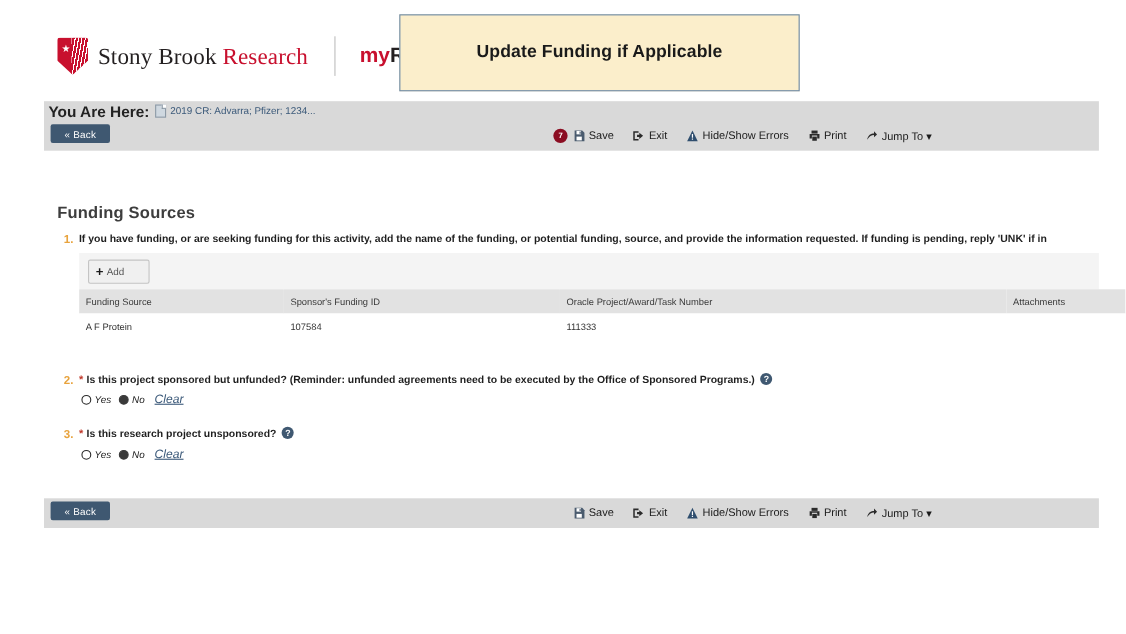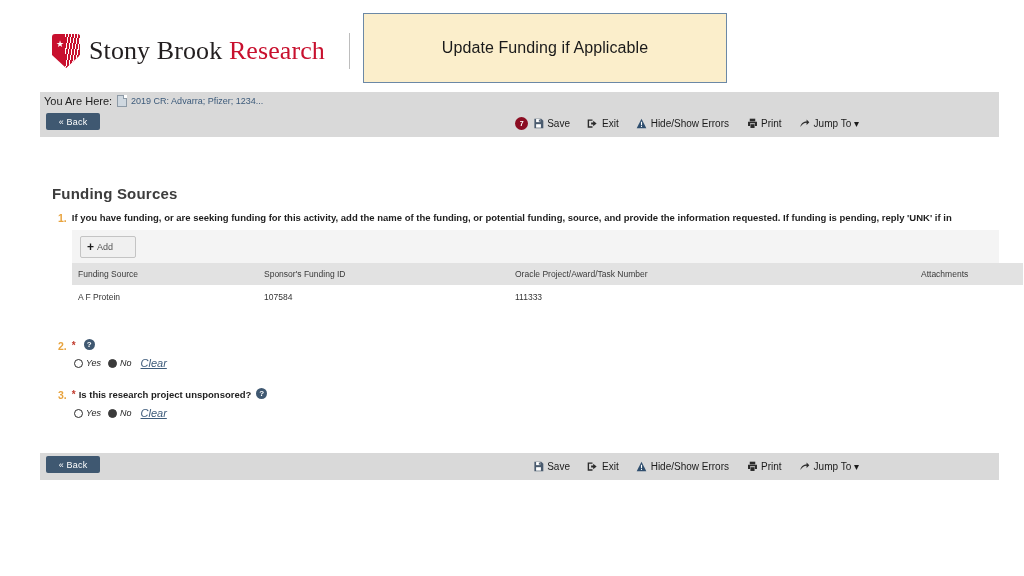--- a/index.html
+++ b/index.html
@@ -56,21 +56,21 @@
     width: 15px;
     height: 34px;
     background: repeating-linear-gradient(
       100deg,
       #ffffff 0px, #ffffff 1px,
       #c8102e 1px, #c8102e 3px
     );
   }
   .logo-text {
     font-family: "Liberation Serif", serif;
-    font-size: 26px;
+    font-size: 21px;
     letter-spacing: .1px;
     white-space: nowrap;
   }
   .logo-text .sb { color: #231f20; }
   .logo-text .res { color: #c8102e; }
   .logo-divider {
     width: 1px;
     height: 36px;
     background: #bdbdbd;
     margin: 0 22px 0 24px;
@@ -93,43 +93,43 @@
     height: 70px;
     background: #fbeecb;
     border: 1px solid #6b88a6;
     box-sizing: border-box;
     display: flex;
     align-items: center;
     justify-content: center;
   }
   .callout-text {
     font-size: 16px;
-    font-weight: normal;
+    font-weight: bold;
     color: #1a1a1a;
     letter-spacing: .1px;
   }
 
   
   .crumbbar {
     position: absolute;
     left: 40px;
     top: 92px;
     width: 959px;
     height: 18px;
     background: #d9d9d9;
     font-size: 9px;
     color: #333;
     display: flex;
     align-items: center;
     padding-left: 4px;
     box-sizing: border-box;
   }
   .crumb-label {
-    font-weight: normal;
-    font-size: 11px;
+    font-weight: bold;
+    font-size: 14px;
     color: #222;
     white-space: nowrap;
   }
   .doc-icon {
     width: 8px;
     height: 10px;
     background: #cfd8e0;
     border: 1px solid #8d9aa6;
     margin: 0 4px 0 5px;
     position: relative;
@@ -171,21 +171,21 @@
     color: #ffffff;
     font-size: 9px;
     border-radius: 2px;
     display: flex;
     align-items: center;
     justify-content: center;
     letter-spacing: .2px;
   }
   .toolbar-actions {
     position: absolute;
-    right: 140px;
+    right: 152px;
     top: 0;
     height: 27px;
     display: flex;
     align-items: center;
     gap: 17px;
   }
   .tb-item {
     display: flex;
     align-items: center;
     gap: 3px;
@@ -480,20 +480,21 @@
         <td>111333</td>
         <td></td>
       </tr>
     </tbody>
   </table>
 </div>
 
 <div class="q q2">
   <span class="q-num">2.</span>
   <span class="req-star">*</span>
+  <span>Is this project sponsored but unfunded? (Reminder: unfunded agreements need to be executed by the Office of Sponsored Programs.)</span>
   <span class="help-icon">?</span>
 </div>
 <div class="radios r2">
   <span class="radio-opt">
     <span class="radio"></span>
     <span>Yes</span>
   </span>
   <span class="radio-opt">
     <span class="radio sel"></span>
     <span>No</span>

